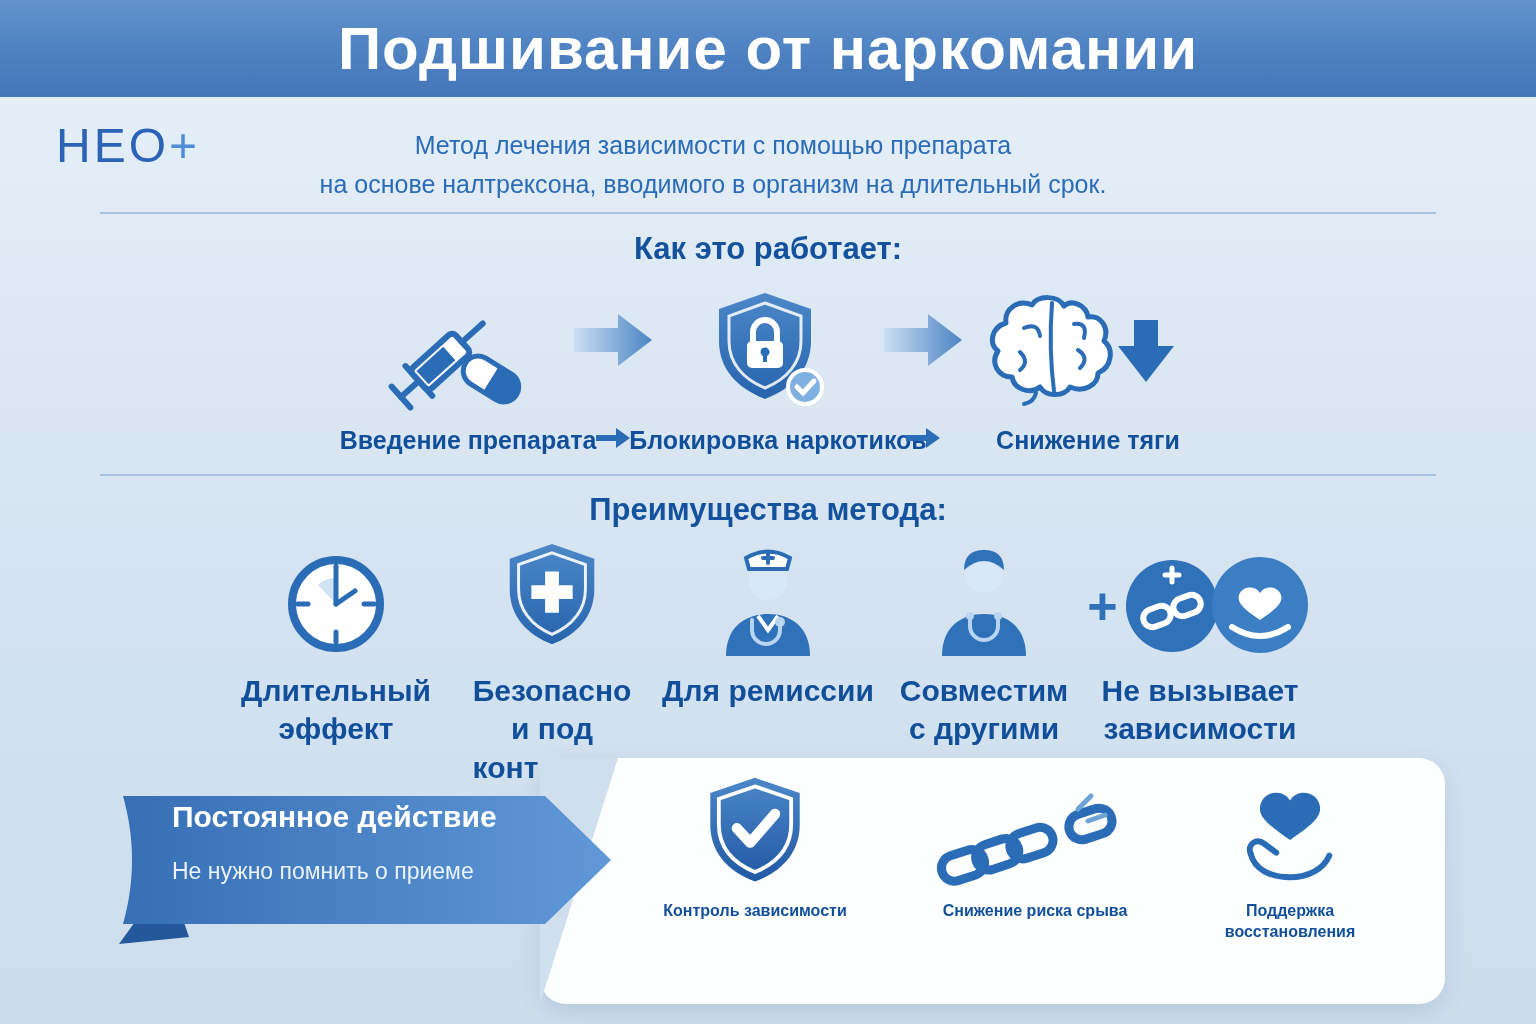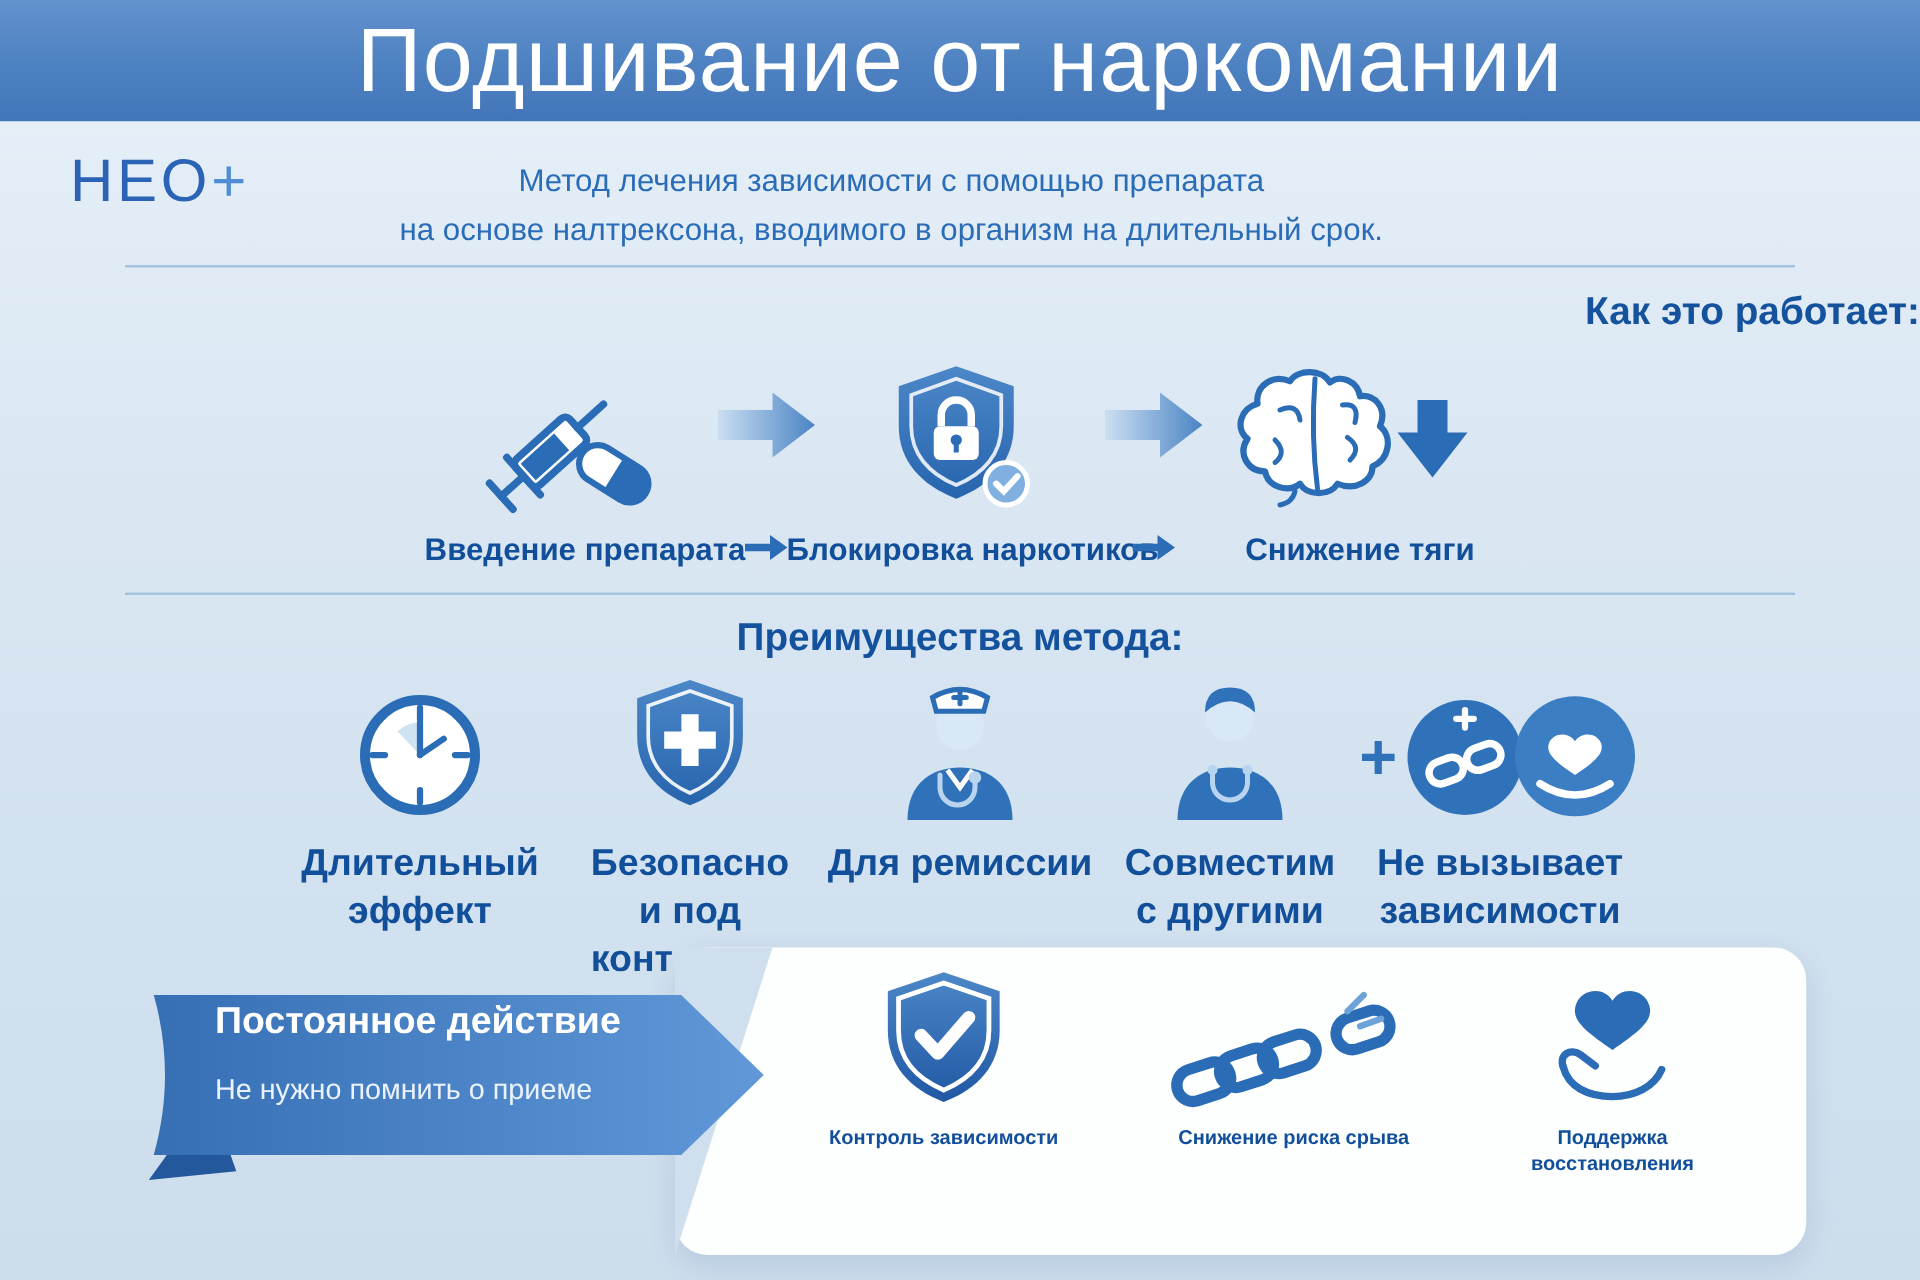--- a/index.html
+++ b/index.html
@@ -3,35 +3,35 @@
 <meta charset="utf-8">
 <style>
   * { margin:0; padding:0; box-sizing:border-box; }
   body { width:1536px; height:1024px; font-family:"Liberation Sans","DejaVu Sans",sans-serif; }
   .canvas { position:relative; width:1536px; height:1024px; overflow:hidden;
     background: linear-gradient(180deg,#e9f1f9 0%,#dde9f4 28%,#d3e2f0 65%,#cdddec 100%); }
 
   .header { position:absolute; top:0; left:0; width:100%; height:97px;
     background: linear-gradient(180deg,#6392cd 0%,#4d81c1 55%,#4376b9 100%);
     display:flex; align-items:center; justify-content:center; }
-  .header h1 { color:#ffffff; font-size:72px; font-weight:normal; letter-spacing:1px; }
+  .header h1 { color:#ffffff; font-size:60px; font-weight:bold; letter-spacing:1px; }
 
   .logo { position:absolute; left:56px; top:118px; font-size:48px; font-weight:normal; letter-spacing:3px; }
   .logo-neo { color:#2b63b6; }
   .logo-plus { color:#4f8cd6; }
 
   .intro-text { position:absolute; top:126px; left:0; width:100%; text-align:center;
     color:#2a6cb8; font-size:25px; line-height:1.55; white-space:pre-line; transform:translateX(-55px); }
 
   .divider { position:absolute; left:100px; right:100px; border-top:2px solid #a8c3de; }
   .d1 { top:212px; } .d2 { top:474px; }
 
   .section-title { position:absolute; left:0; width:100%; text-align:center;
     color:#14529e; font-size:31px; font-weight:bold; }
-  .t1 { top:231px;text-align:right; } .t2 { top:492px; }
+  .t1 { top:231px; } .t2 { top:492px; }
 
   .hiw-row { position:absolute; top:282px; left:0; width:100%; display:flex; justify-content:center; }
   .step { width:250px; display:flex; flex-direction:column; align-items:center; }
   .icon-box { height:140px; display:flex; align-items:center; justify-content:center; }
   .step-label { margin-top:4px; color:#124f9b; font-size:25px; font-weight:bold; white-space:nowrap;margin-left:20px; }
   .arrow-col { width:60px; position:relative; }
   .big-arrow { position:absolute; top:30px; left:-9px; }
   .small-arrow { position:absolute; top:146px; left:13px; }
 
   .adv-row { position:absolute; top:538px; left:0; width:100%; display:flex; justify-content:center; }

